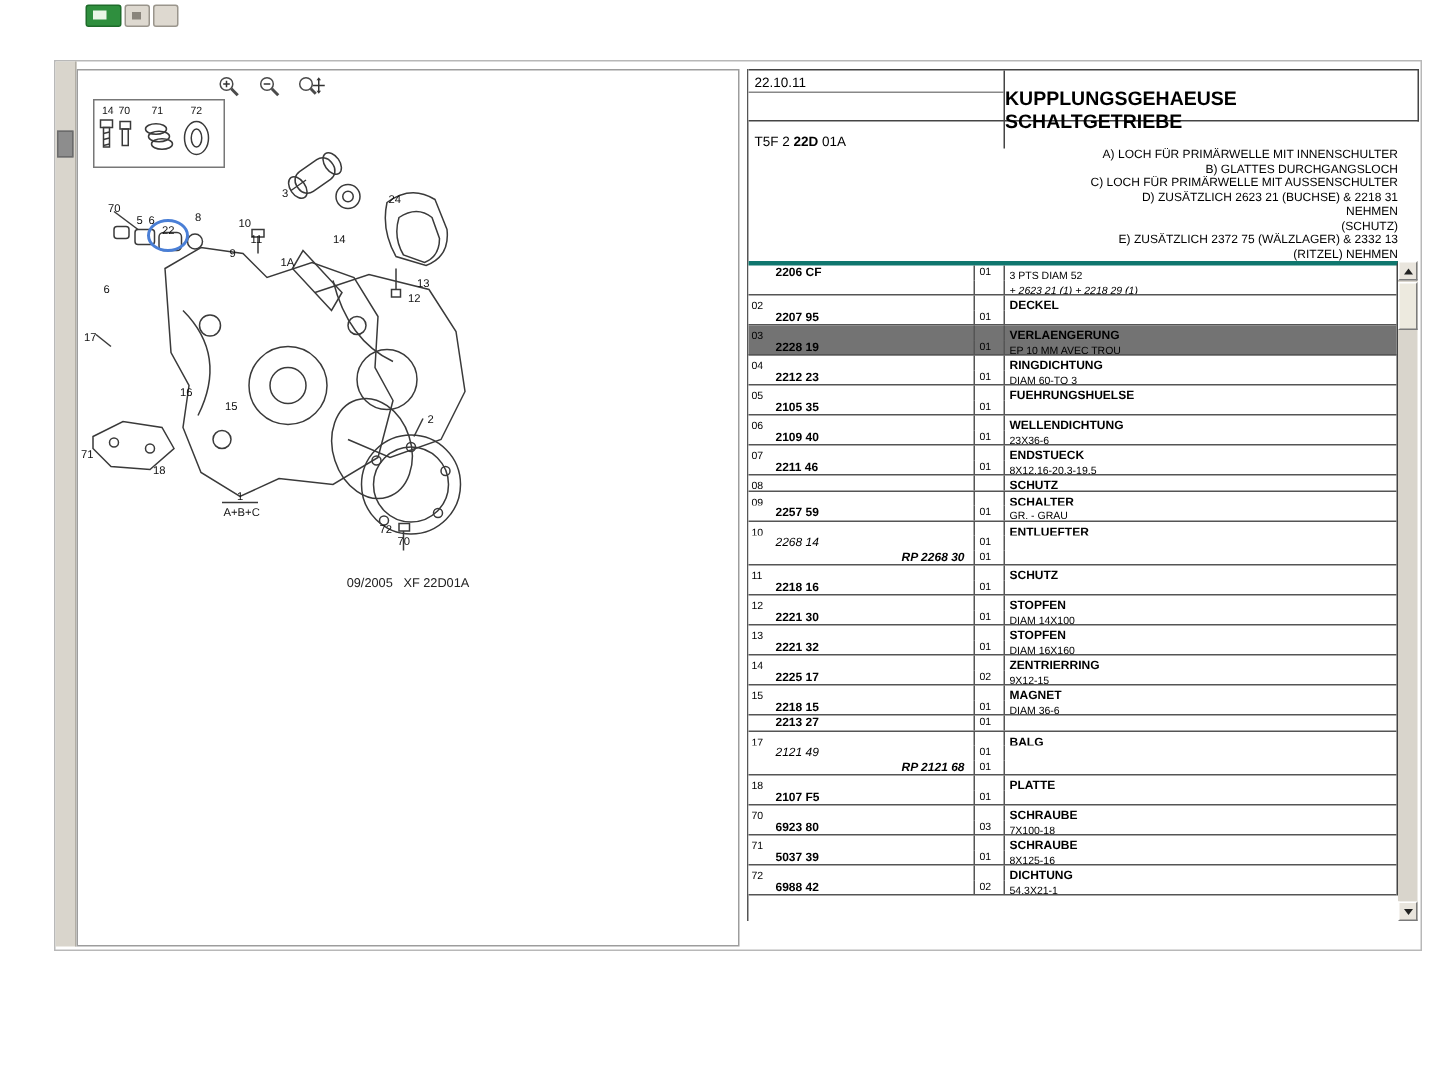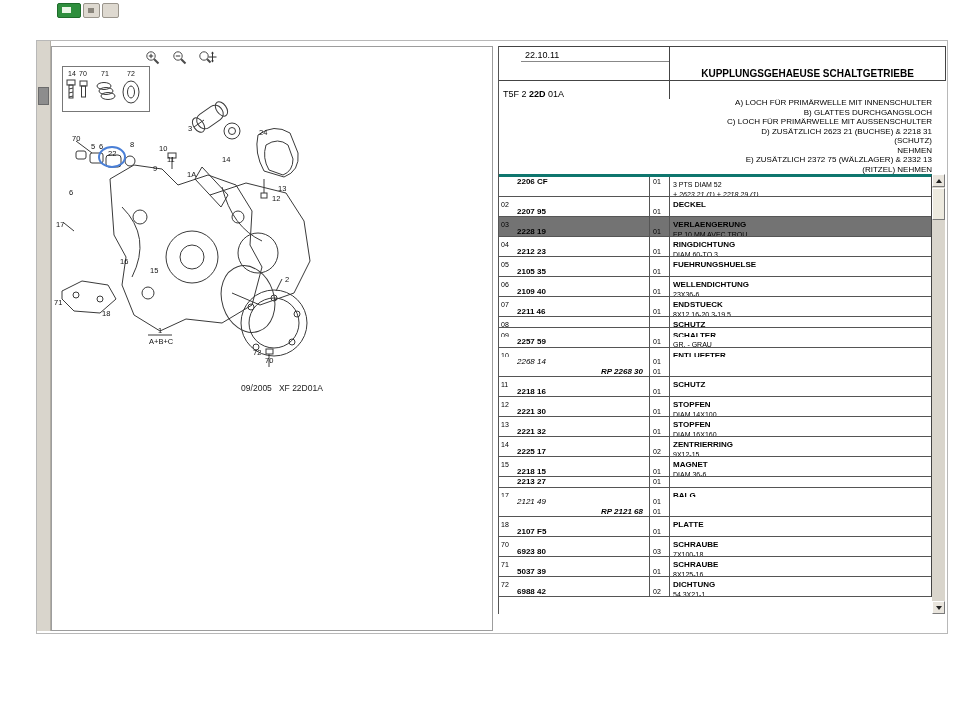--- a/index.html
+++ b/index.html
@@ -22,29 +22,29 @@
   .strip-btn { position:absolute; left:1px; top:46px; width:9px; height:16px; background:#8d8d8d; border:1px solid #6b6b6b; }
 
   
   .diagram-panel { position:absolute; left:14px; top:5px; width:440px; height:583px; border:1px solid #9d9d9d; background:#fff; }
   .zoom-toolbar { position:absolute; left:92px; top:2px; display:flex; gap:8px; }
   .zoom-btn { width:19px; height:16px; background:transparent; border:none; padding:0; cursor:pointer; display:flex; align-items:center; justify-content:center; }
   .inset-box { position:absolute; left:10px; top:19px; width:86px; height:44px; border:1px solid #777; background:#fff; }
   .diagram-svg { position:absolute; left:0; top:20px; }
   .callout { font-size:7.5px; fill:#111; font-family:"Liberation Sans", sans-serif; }
   .inset-label { font-size:7px; fill:#111; font-family:"Liberation Sans", sans-serif; }
-  .diagram-caption { position:absolute; left:145px; top:336px; width:170px; text-align:center; font-size:8.5px; color:#222; white-space:pre; }
+  .diagram-caption { position:absolute; left:135px; top:336px; width:170px; text-align:center; font-size:8.5px; color:#222; white-space:pre; }
 
   
   .parts-panel { position:absolute; left:461px; top:5px; width:448px; height:568px; border-left:1px solid #555; box-sizing:border-box; }
   .ph-header { display:grid; grid-template-columns:170px 1fr; border:1px solid #444; border-left:none; height:35px; box-sizing:border-box; background:#fff; }
   .ph-left { display:flex; flex-direction:column; }
-  .ph-date { font-size:9px; padding:3px 0 1px 4px; border-bottom:1px solid #888;margin-left:22px; }
+  .ph-date { font-size:9px; padding:3px 0 1px 4px; border-bottom:1px solid #888; }
   .ph-code { font-size:9px; padding:3px 0 0 4px; white-space:pre;margin-top:24px; }
-  .ph-title { border-left:1px solid #444; display:flex; align-items:center; justify-content:center; font-weight:bold; font-size:10px; }
+  .ph-title { border-left:1px solid #444; display:flex; align-items:center; justify-content:center; font-weight:bold; font-size:13px; }
 
   .notes { position:absolute; top:37px; left:0; width:433px; text-align:right; font-size:8px; line-height:9.5px; padding-top:15px; }
 
   .ptable { position:absolute; top:128px; left:0; width:433px; border-top:3px solid #0f766e; border-right:1px solid #444; box-sizing:border-box; background:#fff; }
   .prow { border-bottom:1px solid #555; }
   .prow.hl { background:#737373; }
   .pline { display:grid; grid-template-columns:150px 20px 1fr; height:9.5px; line-height:9.5px; }
   .c1 { overflow:hidden; white-space:nowrap; }
   .c2 { border-left:1px solid #555; font-size:7px; padding-left:3px; overflow:hidden; }
   .c3 { border-left:1px solid #555; padding-left:3px; overflow:hidden; white-space:nowrap; }
@@ -231,22 +231,22 @@
         <div class="ph-code"><span>T5F 2 </span><b>22D</b><span> 01A</span></div>
       </div>
       <div class="ph-title">KUPPLUNGSGEHAEUSE SCHALTGETRIEBE</div>
     </div>
 
     <div class="notes">
         <div>A) LOCH FÜR PRIMÄRWELLE MIT INNENSCHULTER</div>
         <div>B) GLATTES DURCHGANGSLOCH</div>
         <div>C) LOCH FÜR PRIMÄRWELLE MIT AUSSENSCHULTER</div>
         <div>D) ZUSÄTZLICH 2623 21 (BUCHSE) &amp; 2218 31</div>
+        <div>NEHMEN</div>
         <div>(SCHUTZ)</div>
-        <div>NEHMEN</div>
         <div>E) ZUSÄTZLICH 2372 75 (WÄLZLAGER) &amp; 2332 13</div>
         <div>(RITZEL) NEHMEN</div>
       </div>
 
     <div class="ptable">
         <div class="prow">
           <div class="pline">
             <div class="c1">
               <span class="part">2206 CF</span>
             </div>

